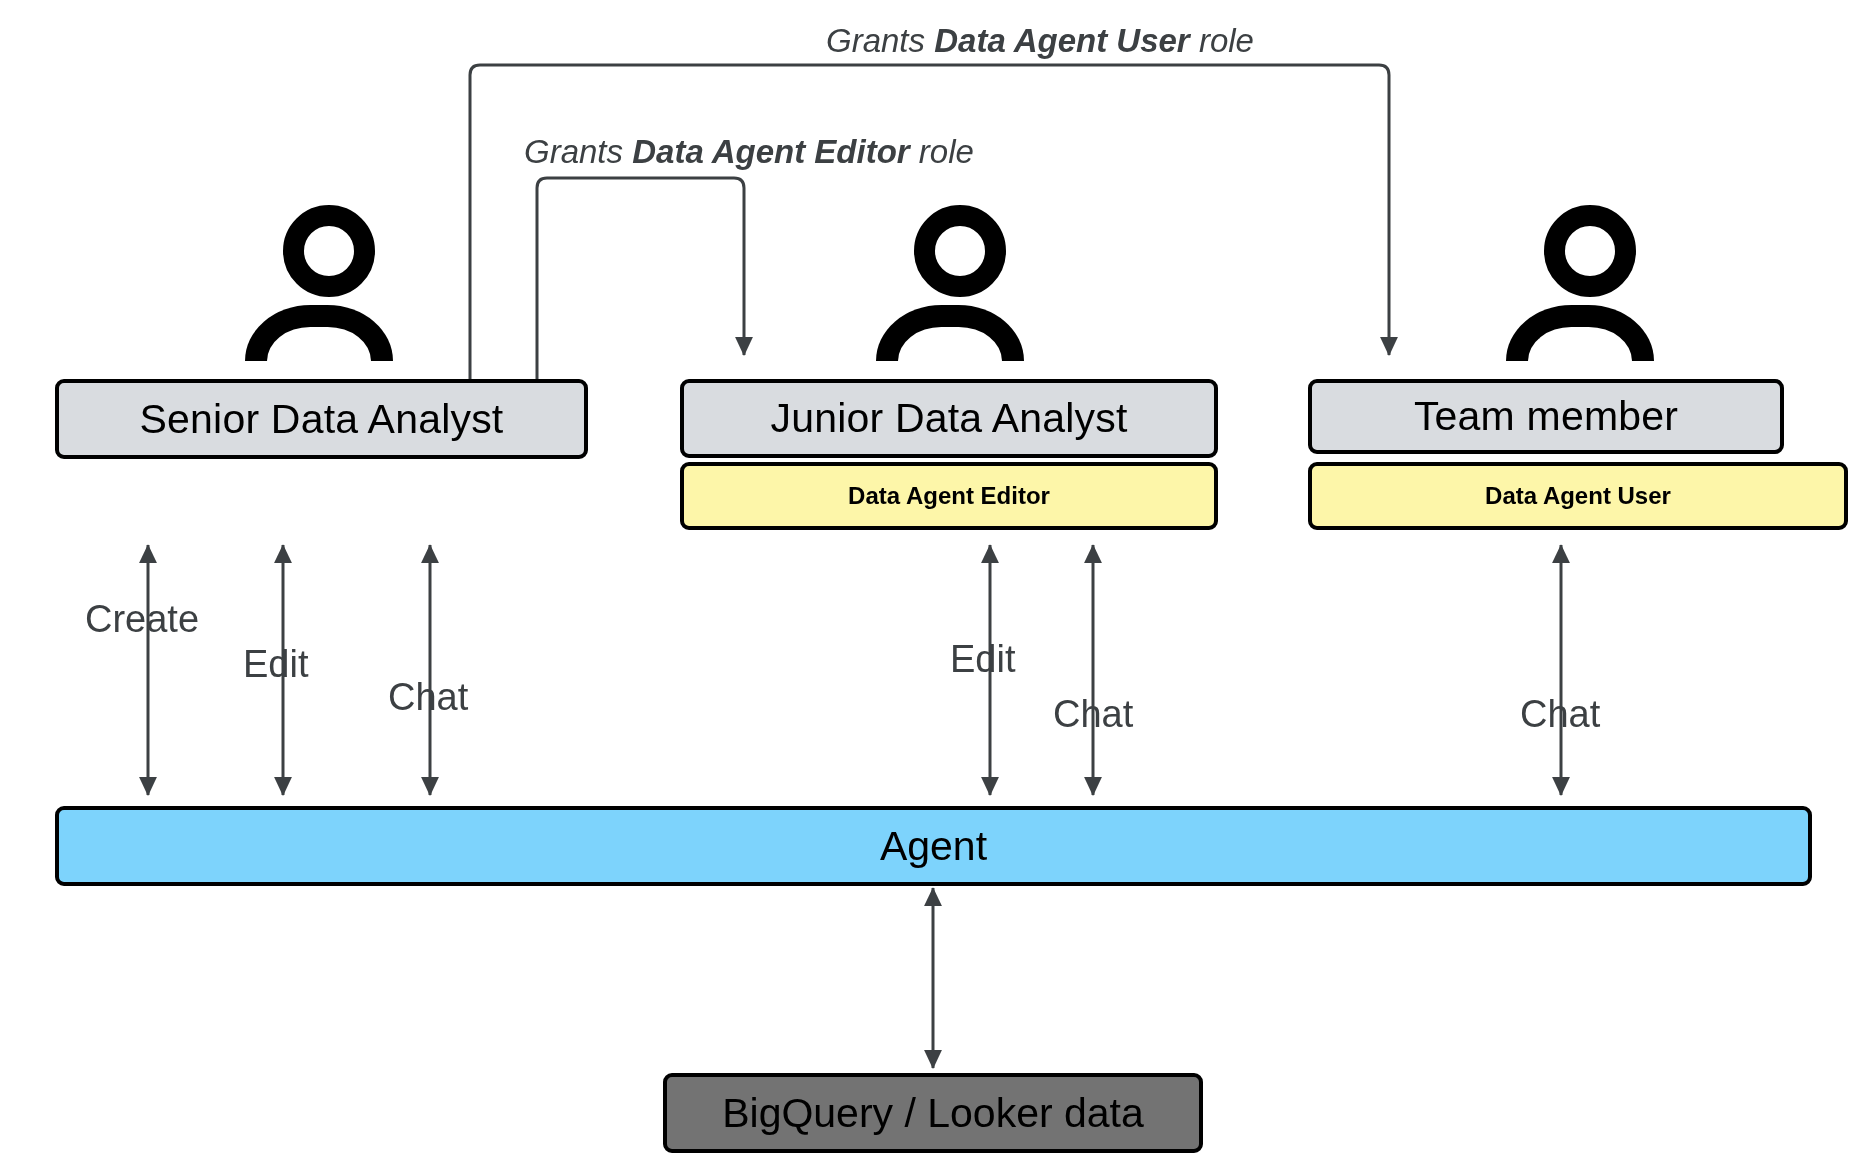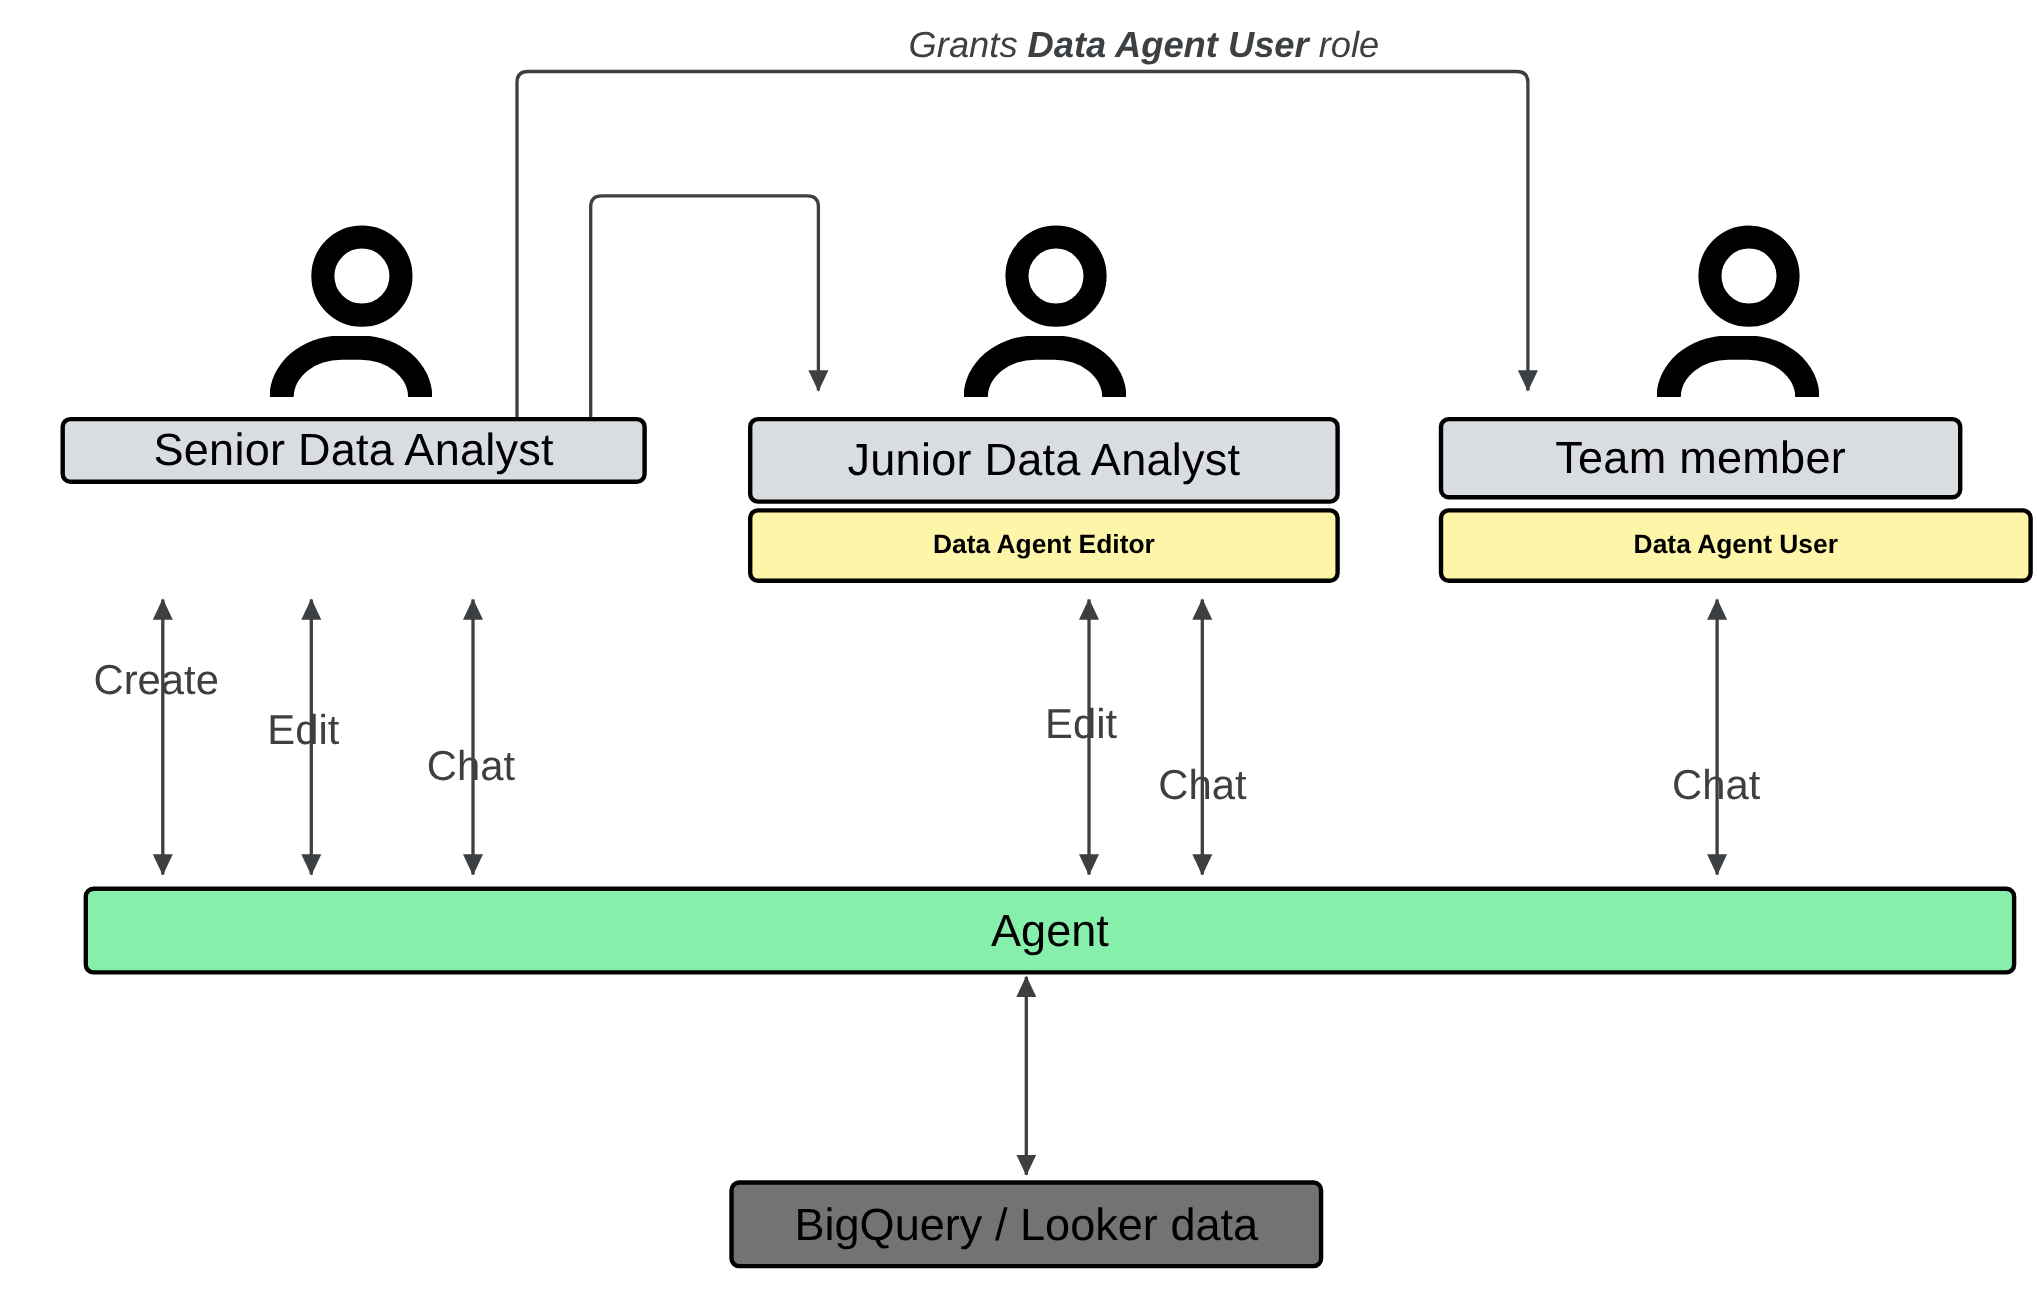--- a/index.html
+++ b/index.html
@@ -72,24 +72,23 @@
     font-weight: 400;
     letter-spacing: 0.2px;
   }
   .node-role {
     background: #fdf6a9;
     font-size: 24px;
     font-weight: bold;
     line-height: 1.15;
   }
   .node-agent {
-    background: #86efac;
+    background: #7dd3fc;
     font-size: 41px;
     font-weight: 400;
-    margin-left: 21px;
   }
   .node-data {
     background: #737373;
     font-size: 41px;
     font-weight: 400;
   }
 
   .edge-label {
     position: absolute;
     color: #3c4043;
@@ -153,35 +152,38 @@
 
     <g>
       <path d="M 933 888 L 933 1068" fill="none" stroke="#3c4043" stroke-width="3" marker-start="url(#arrowDark)" marker-end="url(#arrowDark)"></path>
     </g>
   </svg>
 
   <div class="grant-label" style="left:826px; top:24px;">
     <span>Grants </span><b>Data Agent User</b><span> role</span>
   </div>
 
+  <div class="grant-label" style="left:524px; top:135px;">
+    <span>Grants </span><b>Data Agent Editor</b><span> role</span>
+  </div>
 
   <div class="person-icon" style="left:239px; top:205px;">
     <div class="person-head"></div>
     <div class="person-body"></div>
   </div>
   <div class="person-icon" style="left:870px; top:205px;">
     <div class="person-head"></div>
     <div class="person-body"></div>
   </div>
   <div class="person-icon" style="left:1500px; top:205px;">
     <div class="person-head"></div>
     <div class="person-body"></div>
   </div>
 
-  <div class="node node-title" style="left:55px; top:379px; width:533px; height:61px;">
+  <div class="node node-title" style="left:55px; top:379px; width:533px; height:80px;">
     <span>Senior Data Analyst</span>
   </div>
 
   <div class="node node-title" style="left:680px; top:379px; width:538px; height:79px;">
     <span>Junior Data Analyst</span>
   </div>
   <div class="node node-role" style="left:680px; top:462px; width:538px; height:68px;">
     <span>Data Agent Editor</span>
   </div>
 

